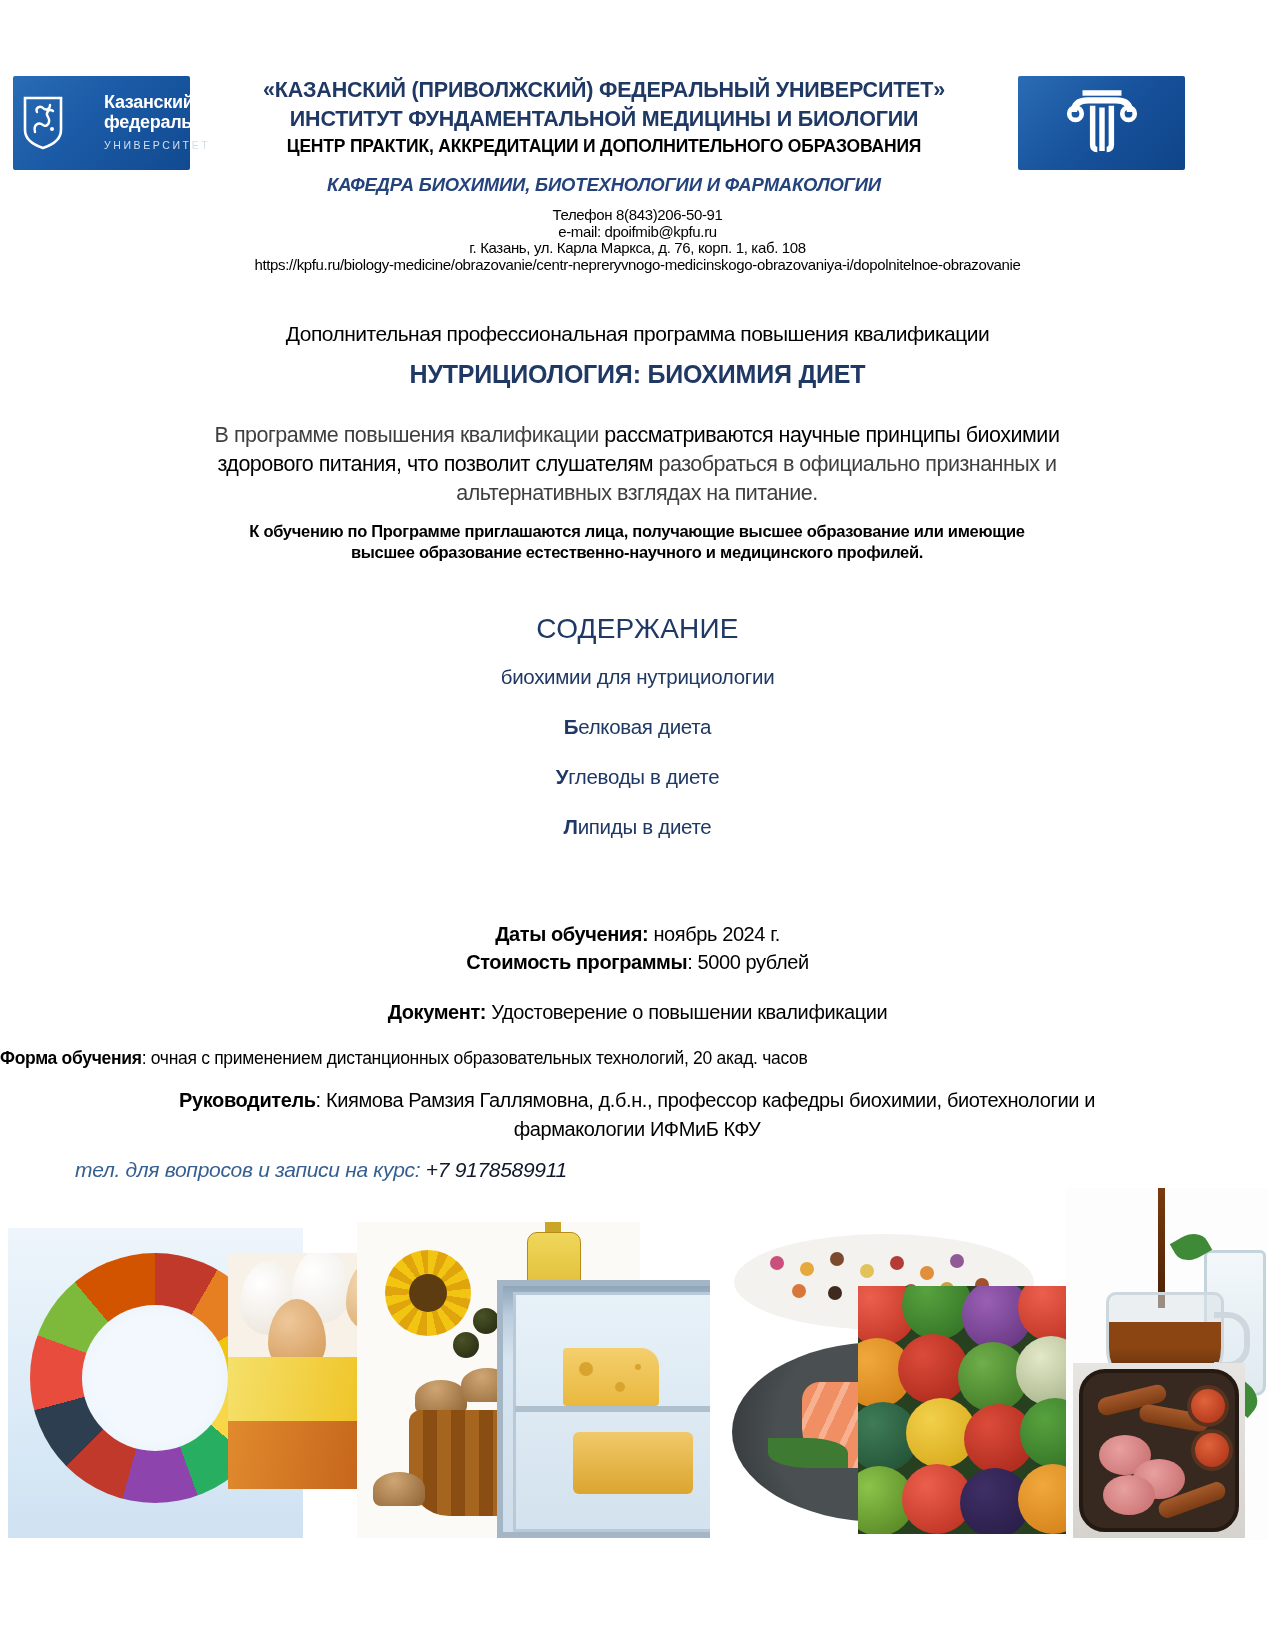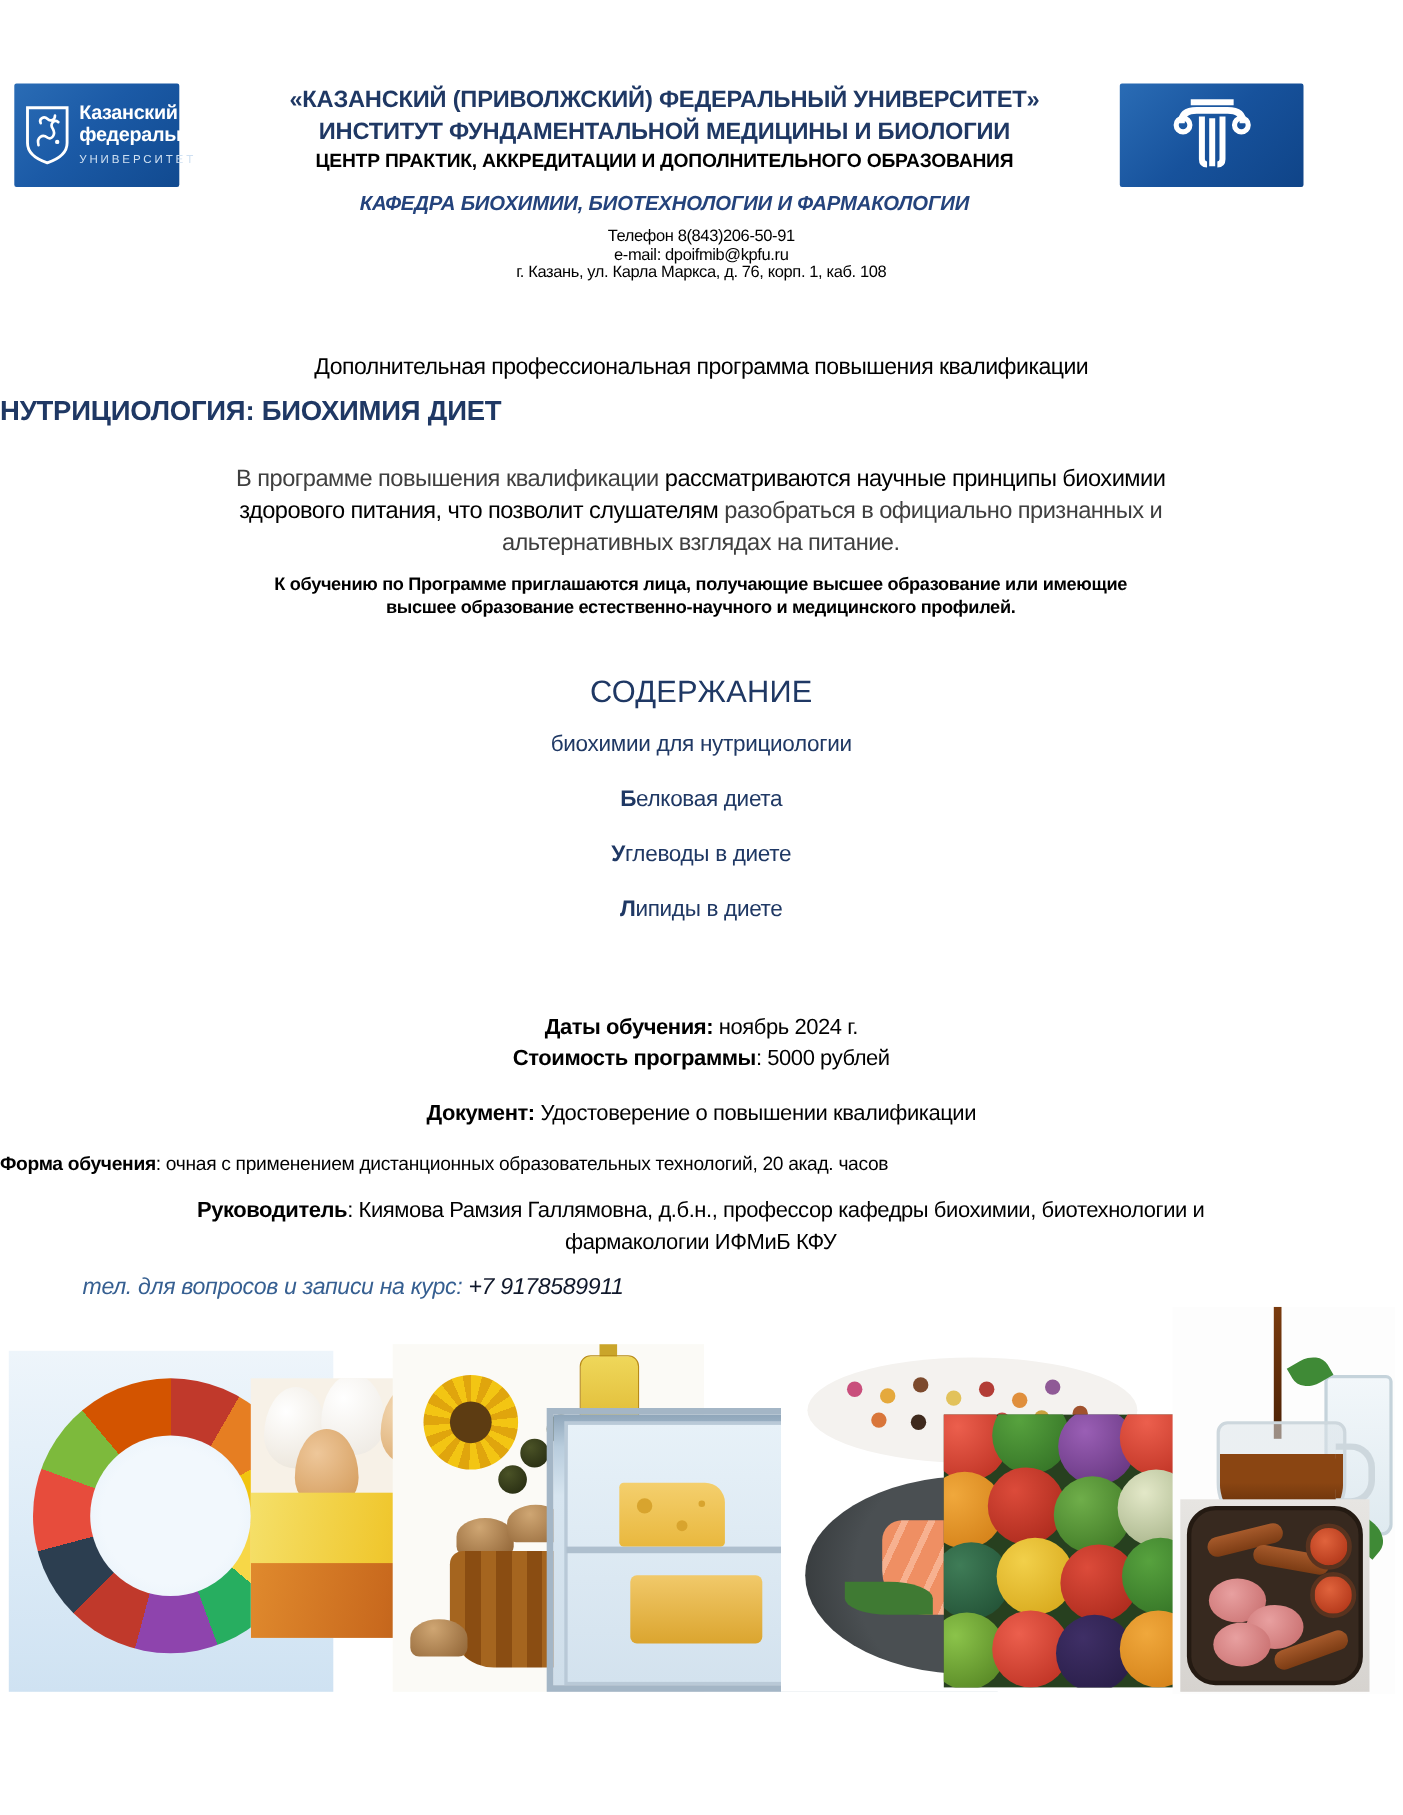--- a/index.html
+++ b/index.html
@@ -1,22 +1,22 @@
 <!DOCTYPE html>
 <html><head>
 <meta charset="utf-8">
 <style>
   html,body{margin:0;padding:0;background:#fff;}
   .page{position:relative;width:1275px;height:1650px;margin:0 auto;background:#fff;
         font-family:"Liberation Sans",sans-serif;color:#000;overflow:hidden;}
 
   
-  .logo-left{position:absolute;left:13px;top:76px;width:150px;height:94px;
+  .logo-left{position:absolute;left:13px;top:76px;width:177px;height:94px;
     background:linear-gradient(135deg,#2a6cb5 0%,#1b5aa6 45%,#114a90 100%);
-    border-radius:2px;display:flex;align-items:center;padding:0 10px;box-sizing:border-box;}
+    border-radius:2px;display:flex;align-items:center;padding:0 10px;box-sizing:border-box;gap:32px;}
   .shield{width:40px;height:54px;flex:0 0 auto;margin-right:9px;}
   .logo-left-text{line-height:20px;}
   .logo-left-text .l1,.logo-left-text .l2{color:#fff;font-weight:bold;font-size:18px;letter-spacing:-0.3px;}
   .logo-left-text .l3{color:#cfe0f2;font-size:10.5px;letter-spacing:2.6px;margin-top:3px;}
 
   .logo-right{position:absolute;left:1018px;top:76px;width:167px;height:94px;
     background:linear-gradient(135deg,#2a6cb5 0%,#17529c 50%,#0f4488 100%);
     border-radius:2px;display:flex;align-items:center;justify-content:center;}
   .logo-right svg{width:78px;height:78px;}
 
@@ -24,21 +24,21 @@
   .head-line-1,.head-line-2{font-size:21.5px;font-weight:bold;color:#1F3864;line-height:29px;letter-spacing:-0.2px;}
   .head-line-3{font-size:17.5px;font-weight:bold;color:#000;line-height:25px;letter-spacing:-0.2px;}
   .dept-line{margin-top:15px;font-size:18.5px;font-weight:bold;font-style:italic;color:#24437C;letter-spacing:-0.2px;}
 
   .contacts{position:absolute;left:0;right:0;top:207px;text-align:center;
     font-size:15px;line-height:16.5px;letter-spacing:-0.35px;color:#000;}
 
   
   .prog-type{position:absolute;left:0;right:0;top:322px;text-align:center;
     font-size:21px;letter-spacing:-0.5px;color:#000;}
-  .prog-title{position:absolute;left:0;right:0;top:360px;
+  .prog-title{position:absolute;left:0;right:0;top:360px;text-align:center;
     font-size:25px;font-weight:bold;color:#1F3864;letter-spacing:-0.2px;}
   .prog-desc{position:absolute;left:187px;top:421px;width:900px;text-align:center;
     font-size:21.5px;line-height:29px;letter-spacing:-0.5px;}
   .prog-desc .t-gray{color:#3f3f3f;}
   .prog-desc .t-black{color:#000;}
   .audience{position:absolute;left:222px;top:521px;width:830px;text-align:center;
     font-size:16.5px;font-weight:bold;line-height:21px;letter-spacing:-0.3px;}
 
   
   .contents{position:absolute;left:0;right:0;top:601px;text-align:center;color:#1F3864;}
@@ -197,20 +197,21 @@
     <div class="head-line-1">«КАЗАНСКИЙ (ПРИВОЛЖСКИЙ) ФЕДЕРАЛЬНЫЙ УНИВЕРСИТЕТ»</div>
     <div class="head-line-2">ИНСТИТУТ ФУНДАМЕНТАЛЬНОЙ МЕДИЦИНЫ И БИОЛОГИИ</div>
     <div class="head-line-3">ЦЕНТР ПРАКТИК, АККРЕДИТАЦИИ И ДОПОЛНИТЕЛЬНОГО ОБРАЗОВАНИЯ</div>
     <div class="dept-line">КАФЕДРА БИОХИМИИ, БИОТЕХНОЛОГИИ И ФАРМАКОЛОГИИ</div>
   </div>
 
   <div class="contacts">
     <div>Телефон 8(843)206-50-91</div>
     <div>e-mail: dpoifmib@kpfu.ru</div>
     <div>г. Казань, ул. Карла Маркса, д. 76, корп. 1, каб. 108</div>
+    <div>https://kpfu.ru/biology-medicine/obrazovanie/centr-nepreryvnogo-medicinskogo-obrazovaniya-i/dopolnitelnoe-obrazovanie</div>
   </div>
 
   <div class="prog-type">Дополнительная профессиональная программа повышения квалификации</div>
   <div class="prog-title">НУТРИЦИОЛОГИЯ: БИОХИМИЯ ДИЕТ</div>
 
   <div class="prog-desc">
     <span class="t-gray">В программе повышения квалификации </span><span class="t-black">рассматриваются научные принципы биохимии здорового питания, что позволит слушателям </span><span class="t-gray">разобраться в официально признанных и альтернативных взглядах на питание.</span>
   </div>
 
   <div class="audience">К обучению по Программе приглашаются лица, получающие высшее образование или имеющие высшее образование естественно-научного и медицинского профилей.</div>

